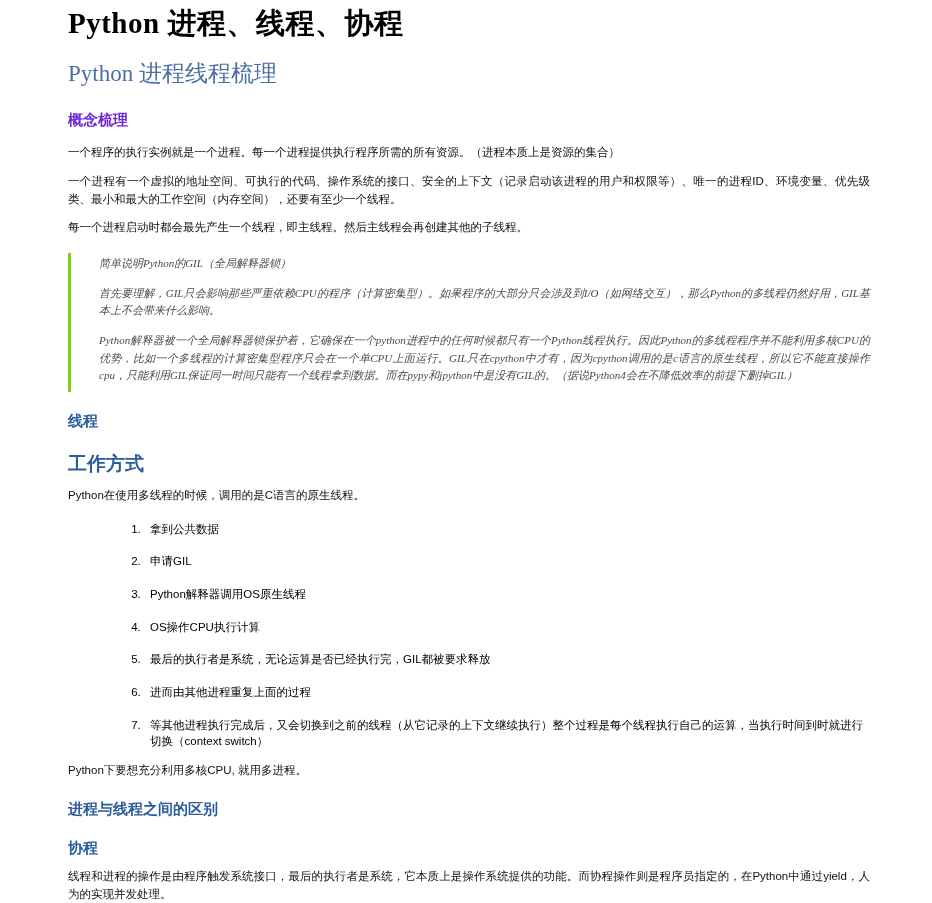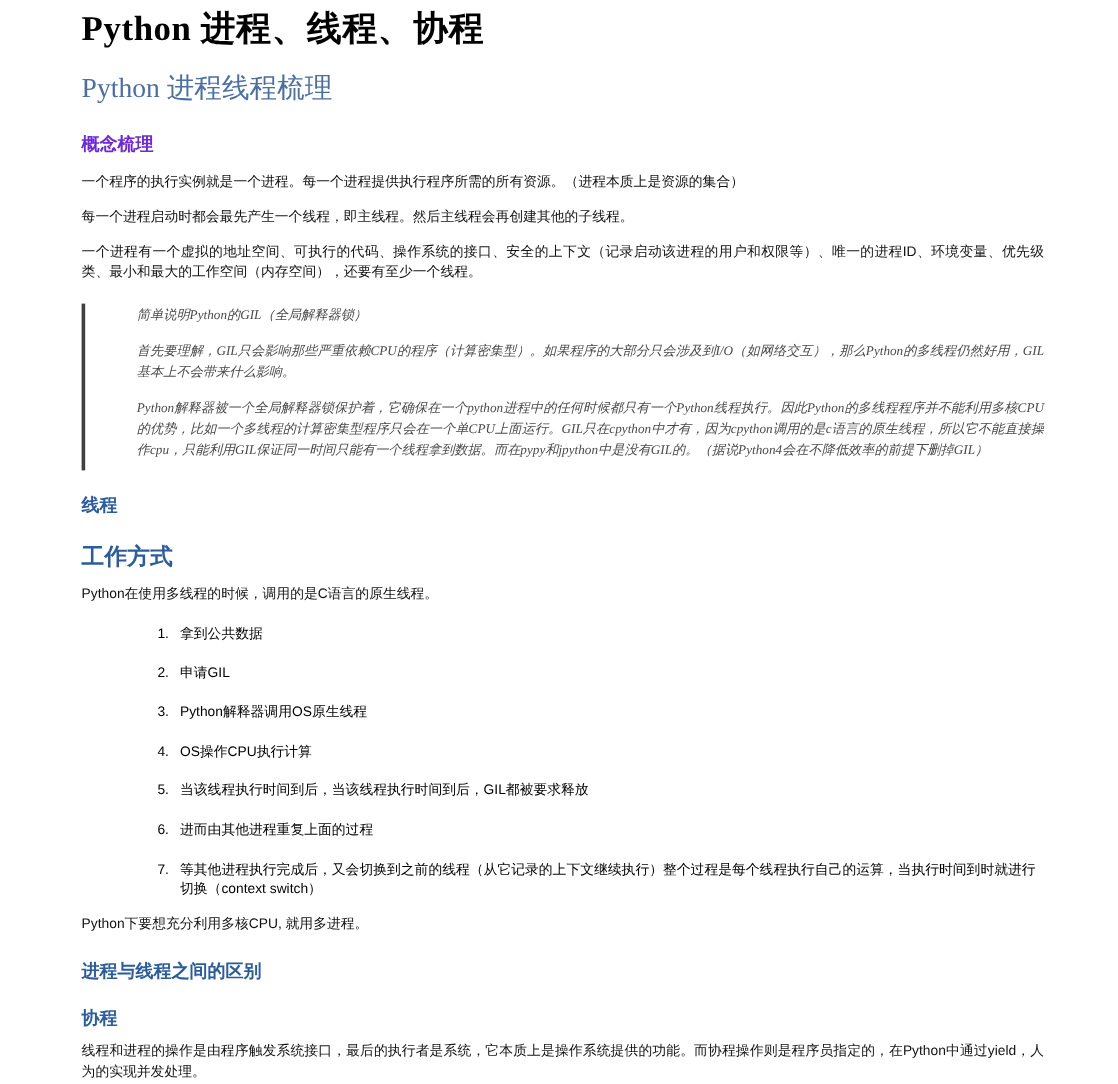--- a/index.html
+++ b/index.html
@@ -49,23 +49,23 @@
     font-size: 15px;
   }
   p.body-text {
     font-size: 11.5px;
     line-height: 1.55;
     margin: 0 0 11px 0;
     color: #111;
     text-align: justify;
   }
   .quote {
-    border-left: 3px solid #404040;
+    border-left: 3px solid #84cc16;
     margin: 16px 0 20px 0;
-    padding: 2px 0 2px 43px;
+    padding: 2px 0 2px 28px;
   }
   .quote p {
     font-family: "Liberation Serif", serif;
     font-style: italic;
     font-size: 11px;
     line-height: 1.6;
     color: #4a4a4a;
     margin: 0 0 12px 0;
     text-align: justify;
   }
@@ -94,42 +94,42 @@
 <div class="page">
 
   <h1 class="doc-title">Python 进程、线程、协程</h1>
 
   <h2 class="h-blue">Python 进程线程梳理</h2>
 
   <h3 class="h-sec">概念梳理</h3>
 
 
   <p class="body-text">一个程序的执行实例就是一个进程。每一个进程提供执行程序所需的所有资源。（进程本质上是资源的集合）</p>
+  <p class="body-text">一个进程有一个虚拟的地址空间、可执行的代码、操作系统的接口、安全的上下文（记录启动该进程的用户和权限等）、唯一的进程ID、环境变量、优先级类、最小和最大的工作空间（内存空间），还要有至少一个线程。</p>
   <p class="body-text">每一个进程启动时都会最先产生一个线程，即主线程。然后主线程会再创建其他的子线程。</p>
-  <p class="body-text">一个进程有一个虚拟的地址空间、可执行的代码、操作系统的接口、安全的上下文（记录启动该进程的用户和权限等）、唯一的进程ID、环境变量、优先级类、最小和最大的工作空间（内存空间），还要有至少一个线程。</p>
 
   <blockquote class="quote">
     <p>简单说明Python的GIL（全局解释器锁）</p>
     <p>首先要理解，GIL只会影响那些严重依赖CPU的程序（计算密集型）。如果程序的大部分只会涉及到I/O（如网络交互），那么Python的多线程仍然好用，GIL基本上不会带来什么影响。</p>
     <p>Python解释器被一个全局解释器锁保护着，它确保在一个python进程中的任何时候都只有一个Python线程执行。因此Python的多线程程序并不能利用多核CPU的优势，比如一个多线程的计算密集型程序只会在一个单CPU上面运行。GIL只在cpython中才有，因为cpython调用的是c语言的原生线程，所以它不能直接操作cpu，只能利用GIL保证同一时间只能有一个线程拿到数据。而在pypy和jpython中是没有GIL的。（据说Python4会在不降低效率的前提下删掉GIL）</p>
   </blockquote>
 
   <h4 class="h-sub big">线程</h4>
 
 
   <h4 class="h-sub">工作方式</h4>
 
   <p class="body-text">Python在使用多线程的时候，调用的是C语言的原生线程。</p>
 
   <ol class="steps">
     <li>拿到公共数据</li>
     <li>申请GIL</li>
     <li>Python解释器调用OS原生线程</li>
     <li>OS操作CPU执行计算</li>
-    <li>当该线程执行时间到后，当该线程执行时间到后，GIL都被要求释放</li>
+    <li>最后的执行者是系统，无论运算是否已经执行完，GIL都被要求释放</li>
     <li>进而由其他进程重复上面的过程</li>
     <li>等其他进程执行完成后，又会切换到之前的线程（从它记录的上下文继续执行）整个过程是每个线程执行自己的运算，当执行时间到时就进行切换（context switch）</li>
   </ol>
 
   <p class="body-text">Python下要想充分利用多核CPU, 就用多进程。</p>
 
   <h4 class="h-sub big">进程与线程之间的区别</h4>
 
 
   <h4 class="h-sub big">协程</h4>

